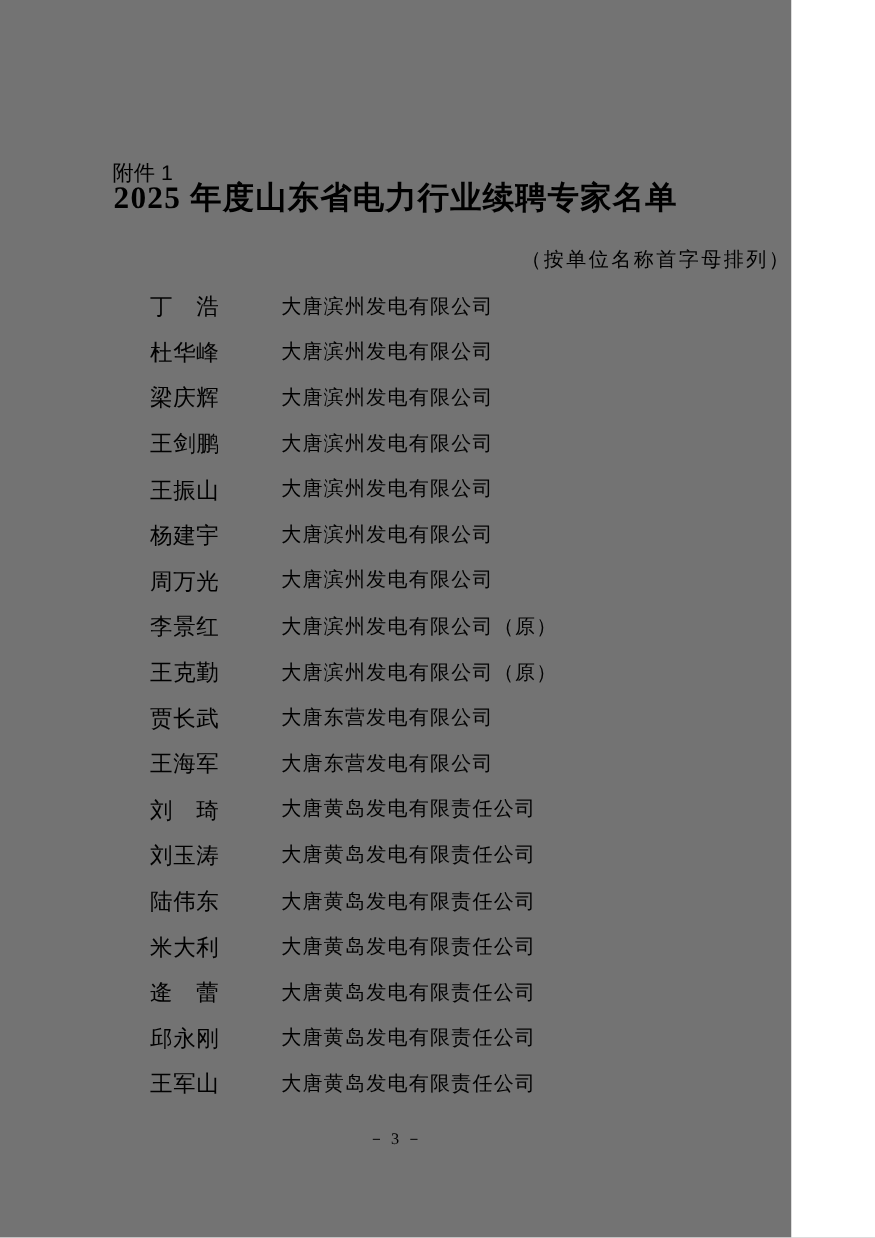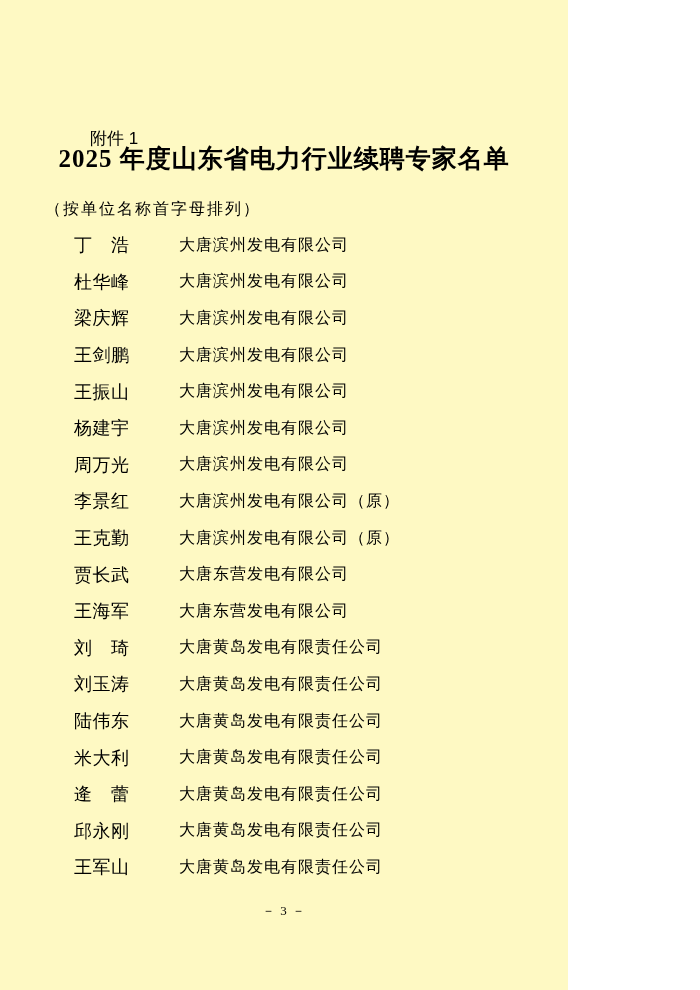--- a/index.html
+++ b/index.html
@@ -4,23 +4,23 @@
 <style>
   html, body {
     margin: 0;
     padding: 0;
     background: #ffffff;
     font-family: "Liberation Serif", serif;
     color: #000000;
   }
   .page {
     position: relative;
-    width: 568px;
+    width: 633px;
     height: 990px;
-    background: #fef9c3;
+    background: #737373;
     overflow: hidden;
   }
   .attachment-label {
     position: absolute;
     left: 90px;
     top: 128px;
     font-family: "Liberation Sans", sans-serif;
     font-weight: 500;
     font-size: 17px;
     line-height: 22px;
@@ -36,40 +36,39 @@
     font-weight: bold;
     letter-spacing: 1px;
     line-height: 34px;
     white-space: pre;
   }
   .doc-subtitle {
     position: absolute;
     top: 197px;
     left: 0;
     width: 100%;
-    text-align: left;
+    text-align: right;
     font-size: 16px;
     letter-spacing: 2px;
     line-height: 24px;
     white-space: pre;
-    padding-left: 45px;
   }
   .expert-list {
     position: absolute;
     top: 227px;
     left: 0;
     width: 100%;
   }
   .expert-row {
     height: 36.6px;
     display: flex;
     align-items: center;
   }
   .expert-name {
-    margin-left: 74px;
+    margin-left: 120px;
     width: 105px;
     flex: 0 0 105px;
     font-size: 18px;
     letter-spacing: 0.5px;
     white-space: pre;
   }
   .expert-company {
     font-size: 16px;
     letter-spacing: 1px;
     white-space: pre;

